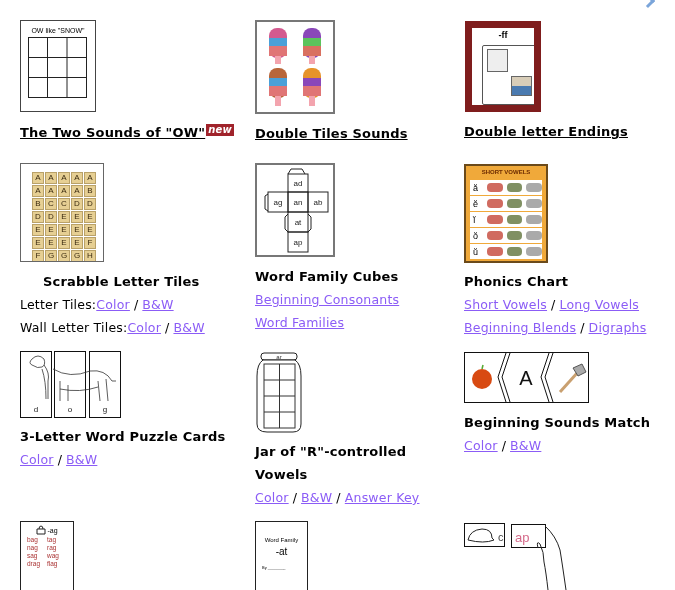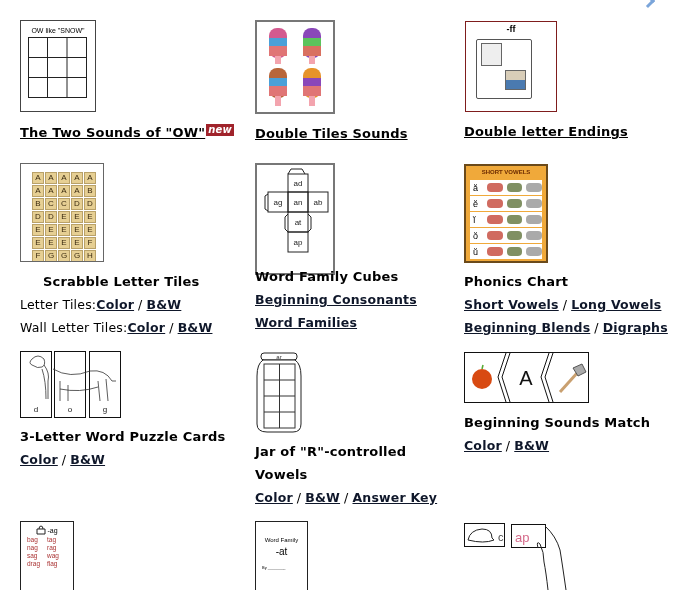--- a/index.html
+++ b/index.html
@@ -2,21 +2,21 @@
 <html><head>
 <meta charset="utf-8">
 <style>
   * { box-sizing: border-box; margin: 0; padding: 0; }
   html, body { width: 675px; height: 590px; background: #fff; overflow: hidden; }
   body { font-family: "DejaVu Sans", sans-serif; color: #000; position: relative; }
   .thumb { position: absolute; border: 1px solid #555; background: #fff; overflow: hidden; }
   .title-link { position: absolute; font-weight: bold; font-size: 13px; color: #000; text-decoration: underline; white-space: nowrap; letter-spacing: 0.2px; }
   .title { position: absolute; font-weight: bold; font-size: 13px; color: #000; white-space: nowrap; letter-spacing: 0.2px; }
   .line { position: absolute; font-size: 12.5px; color: #000; white-space: nowrap; letter-spacing: 0.2px; }
-  .line a, a.lnk { color: #0f172a; text-decoration: underline; cursor: pointer; font-weight: bold; }
+  .line a, a.lnk { color: #8b5cf6; text-decoration: underline; cursor: pointer; }
   .sep { margin: 0 4px; }
   .new-badge { display: inline-block; background: #a0232b; color: #fff; font-size: 10px; font-style: italic; font-weight: bold; padding: 0 2px; line-height: 12px; vertical-align: 4px; text-decoration: none; margin-left: 1px; }
   .corner-arrow { position: absolute; right: 22px; top: -4px; width: 10px; height: 10px; border-right: 3px solid #5b8fd1; border-bottom: 3px solid #5b8fd1; transform: rotate(-45deg); opacity: 0.8; }
   svg { display: block; }
 </style>
 </head>
 <body>
 
 <div class="corner-arrow"></div>
 
@@ -57,21 +57,21 @@
     <g>
       <rect x="46" y="46" width="18" height="30" rx="8" fill="#e6932a"></rect>
       <rect x="46" y="56" width="18" height="8" fill="#8a47b9"></rect>
       <rect x="46" y="64" width="18" height="10" fill="#e07575"></rect>
       <rect x="52" y="74" width="6" height="10" fill="#f3a4ae"></rect>
     </g>
   </svg>
 </div>
 <a class="title-link" style="left:255px;top:126px;">Double Tiles Sounds</a>
 
-<div class="thumb" style="left:465px;top:21px;width:92px;height:91px;border:1px solid #7f1d1d;">
+<div class="thumb" style="left:465px;top:21px;width:76px;height:91px;border:7px solid #7f1d1d;">
   <div style="font-size:9px;font-weight:bold;text-align:center;margin-top:2px;font-family:'Liberation Sans',sans-serif;">-ff</div>
   <div style="position:absolute;left:10px;top:17px;width:56px;height:60px;border:1px solid #555;border-radius:2px;">
     <div style="position:absolute;left:4px;top:3px;width:21px;height:23px;border:1px solid #666;background:#eee;"></div>
     <div style="position:absolute;left:28px;top:30px;width:21px;height:20px;border:1px solid #666;background:linear-gradient(#d8cdb8 50%,#4a7ab0 50%);"></div>
   </div>
 </div>
 <a class="title-link" style="left:464px;top:124px;">Double letter Endings</a>
 
 <div class="thumb" style="left:20px;top:163px;width:84px;height:99px;border:1px solid #666;">
   <div id="tiles" style="position:absolute;left:11px;top:8px;width:62px;display:grid;grid-template-columns:repeat(5,12px);gap:1px;">
@@ -113,21 +113,21 @@
     </div>
 </div>
 <div class="title" style="left:20px;top:274px;margin-left:23px;">Scrabble Letter Tiles</div>
 <div class="line" style="left:20px;top:297px;">
   <span>Letter Tiles:</span><a>Color</a><span class="sep">/</span><a>B&amp;W</a>
 </div>
 <div class="line" style="left:20px;top:320px;">
   <span>Wall Letter Tiles:</span><a>Color</a><span class="sep">/</span><a>B&amp;W</a>
 </div>
 
-<div class="thumb" style="left:255px;top:163px;width:80px;height:112px;border:2px solid #777;">
+<div class="thumb" style="left:255px;top:163px;width:80px;height:94px;border:2px solid #777;">
   <svg width="76" height="90" style="font-family:'Liberation Sans',sans-serif;">
     <g fill="none" stroke="#222" stroke-width="1">
       <path d="M31 9 L34 4 L45 4 L48 9"></path>
       <rect x="31" y="9" width="20" height="18"></rect>
       <rect x="11" y="27" width="20" height="20"></rect>
       <rect x="31" y="27" width="20" height="20"></rect>
       <rect x="51" y="27" width="20" height="20"></rect>
       <path d="M11 29 L8 31 L8 44 L11 46"></path>
       <rect x="31" y="47" width="20" height="20"></rect>
       <rect x="31" y="67" width="20" height="20"></rect>

